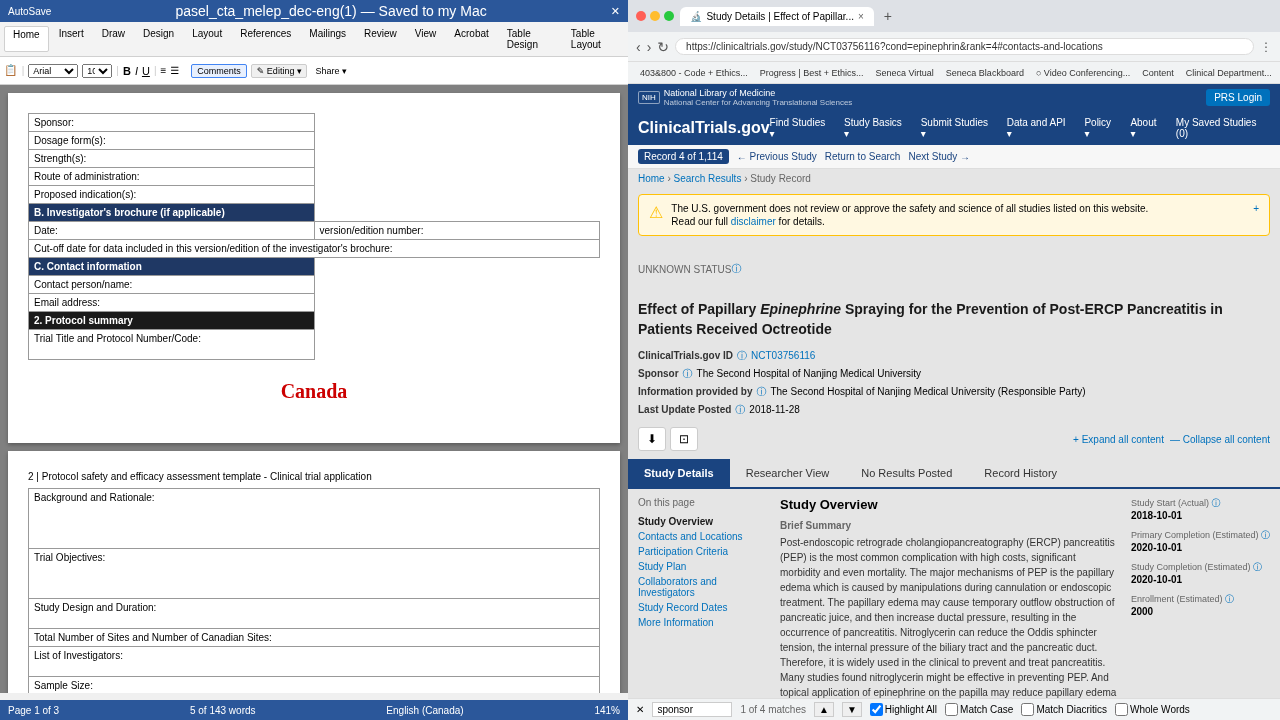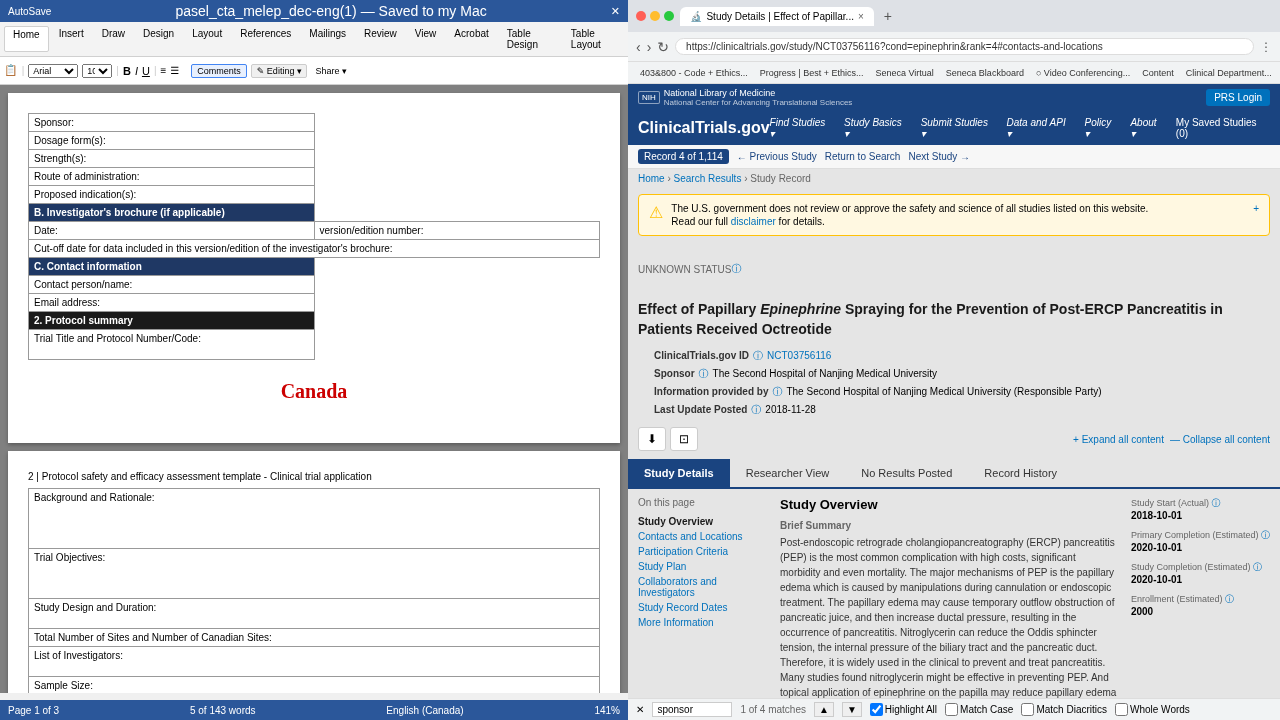--- a/index.html
+++ b/index.html
@@ -276,21 +276,20 @@
       align-items: center;
     }
 
     .ct-nav-link {
       color: white;
       font-size: 10px;
       cursor: pointer;
       display: flex;
       align-items: center;
       gap: 2px;
-      font-style: italic;
     }
 
     .ct-saved {
       color: white;
       font-size: 10px;
     }
 
     .ct-record-nav {
       background: #f7f7f7;
       border-bottom: 1px solid #ddd;
@@ -366,21 +365,21 @@
       font-weight: bold;
       color: #1a1a1a;
       line-height: 1.4;
     }
 
     .ct-study-title em {
       font-style: italic;
     }
 
     .ct-study-meta {
-      padding: 0 26px;
+      padding: 0 10px;
       font-size: 10px;
       line-height: 1.8;
     }
 
     .ct-meta-row {
       display: flex;
       align-items: center;
       gap: 4px;
     }
 

